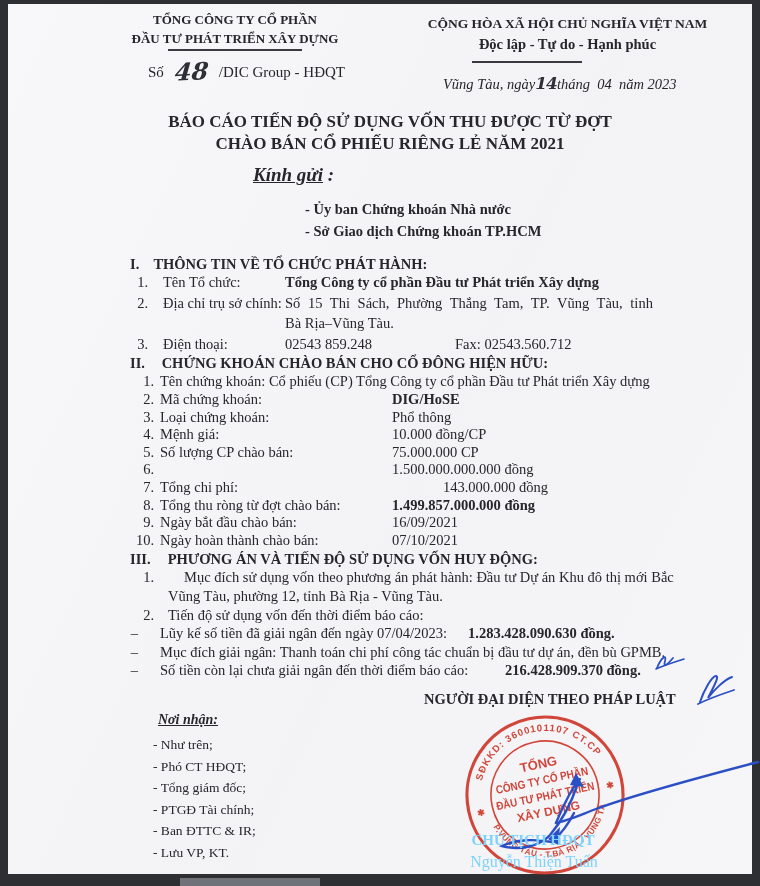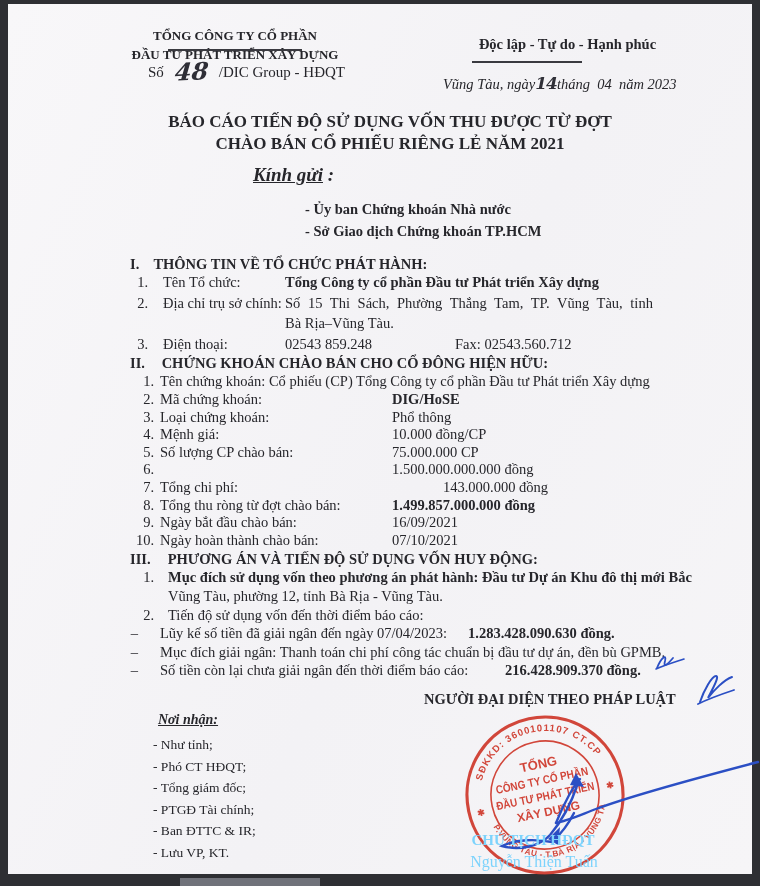--- a/index.html
+++ b/index.html
@@ -23,32 +23,33 @@
   .red{color:#7dd3fc;}
   .pre{white-space:pre;}
   svg{display:block;overflow:visible;}
 </style>
 </head>
 <body>
 
 <div class="canvas">
   <div class="page"></div>
 
-  <div class="a center b" style="left:115px;top:26px;width:240px;font-size:13px;line-height:19px;">
+  <div class="a center b" style="left:115px;top:10px;width:240px;font-size:13px;line-height:19px;">
     <div>TỔNG CÔNG TY CỔ PHẦN</div>
     <div>ĐẦU TƯ PHÁT TRIỂN XÂY DỰNG</div>
   </div>
   <div class="a rule" style="left:168px;top:49px;width:134px;"></div>
 
   <div class="a" style="left:148px;top:57px;height:30px;font-size:15px;">
     <span>Số</span>
     <span class="hand" style="font-size:24px;display:inline-block;transform:skewX(-8deg) rotate(-3deg);margin:0 7px;vertical-align:-3px;">48</span>
     <span>/DIC Group - HĐQT</span>
   </div>
 
+  <div class="a center b" style="left:400px;top:16px;width:335px;font-size:13.5px;">CỘNG HÒA XÃ HỘI CHỦ NGHĨA VIỆT NAM</div>
   <div class="a center b" style="left:400px;top:36px;width:335px;font-size:14.5px;">Độc lập - Tự do - Hạnh phúc</div>
   <div class="a rule" style="left:472px;top:61px;width:110px;"></div>
 
   <div class="a i" style="left:443px;top:73px;font-size:14.5px;white-space:nowrap;">
     <span>Vũng Tàu, ngày</span><span class="hand" style="font-size:17px;letter-spacing:-1px;color:#303038;">14</span><span class="pre">tháng  04  năm 2023</span>
   </div>
 
   <div class="a center b" style="left:90px;top:111px;width:600px;font-size:17px;line-height:22px;">
     <div>BÁO CÁO TIẾN ĐỘ SỬ DỤNG VỐN THU ĐƯỢC TỪ ĐỢT</div>
     <div>CHÀO BÁN CỔ PHIẾU RIÊNG LẺ NĂM 2021</div>
@@ -142,21 +143,21 @@
     <span class="val">07/10/2021</span>
   </div>
 
   <div class="a b t" style="left:130px;top:550px;">
     <span style="display:inline-block;width:34px;">III.</span>
     <span>PHƯƠNG ÁN VÀ TIẾN ĐỘ SỬ DỤNG VỐN HUY ĐỘNG:</span>
   </div>
 
   <div class="row" style="top:569px;">
     <span class="num" style="left:8px;width:16px;">1.</span>
-    <span class="lab" style="left:38px;font-weight:bold;">Mục đích sử dụng vốn theo phương án phát hành: Đầu tư Dự án Khu đô thị mới Bắc</span>
+    <span class="lab" style="left:54px;">Mục đích sử dụng vốn theo phương án phát hành: Đầu tư Dự án Khu đô thị mới Bắc</span>
   </div>
   <div class="row" style="top:588px;">
     <span class="lab" style="left:38px;">Vũng Tàu, phường 12, tỉnh Bà Rịa - Vũng Tàu.</span>
   </div>
   <div class="row" style="top:607px;">
     <span class="num" style="left:8px;width:16px;">2.</span>
     <span class="lab" style="left:38px;">Tiến độ sử dụng vốn đến thời điểm báo cáo:</span>
   </div>
   <div class="row" style="top:625px;">
     <span class="num" style="left:-6px;width:14px;">–</span>
@@ -180,21 +181,21 @@
 
   <div class="a b" style="left:424px;top:691px;font-size:14.5px;white-space:nowrap;">NGƯỜI ĐẠI DIỆN THEO PHÁP LUẬT</div>
 
   <svg class="a" style="left:692px;top:670px;" width="46" height="40" viewBox="0 0 46 40">
     <path d="M8 32 C12 20, 20 6, 24 6 C28 6, 20 20, 16 28 C22 20, 32 10, 40 7" fill="none" stroke="#2b4fc4" stroke-width="2" stroke-linecap="round"></path>
     <path d="M6 34 C18 28, 30 24, 42 20" fill="none" stroke="#2b4fc4" stroke-width="1.8" stroke-linecap="round"></path>
   </svg>
 
   <div class="a b i u" style="left:158px;top:712px;font-size:14px;">Nơi nhận:</div>
   <div class="a" style="left:153px;top:734px;font-size:13.5px;line-height:21.5px;">
-    <div>- Như tỉnh;</div>
+    <div>- Như trên;</div>
     <div>- Phó CT HĐQT;</div>
     <div>- Tổng giám đốc;</div>
     <div>- PTGĐ Tài chính;</div>
     <div>- Ban ĐTTC &amp; IR;</div>
     <div>- Lưu VP, KT.</div>
   </div>
 
   <svg class="a" style="left:450px;top:710px;opacity:.92;" width="190" height="170" viewBox="0 0 190 170">
     <defs>
       <path id="arcTop" d="M 32 102 A 65 65 0 1 1 158 102" fill="none"></path>

